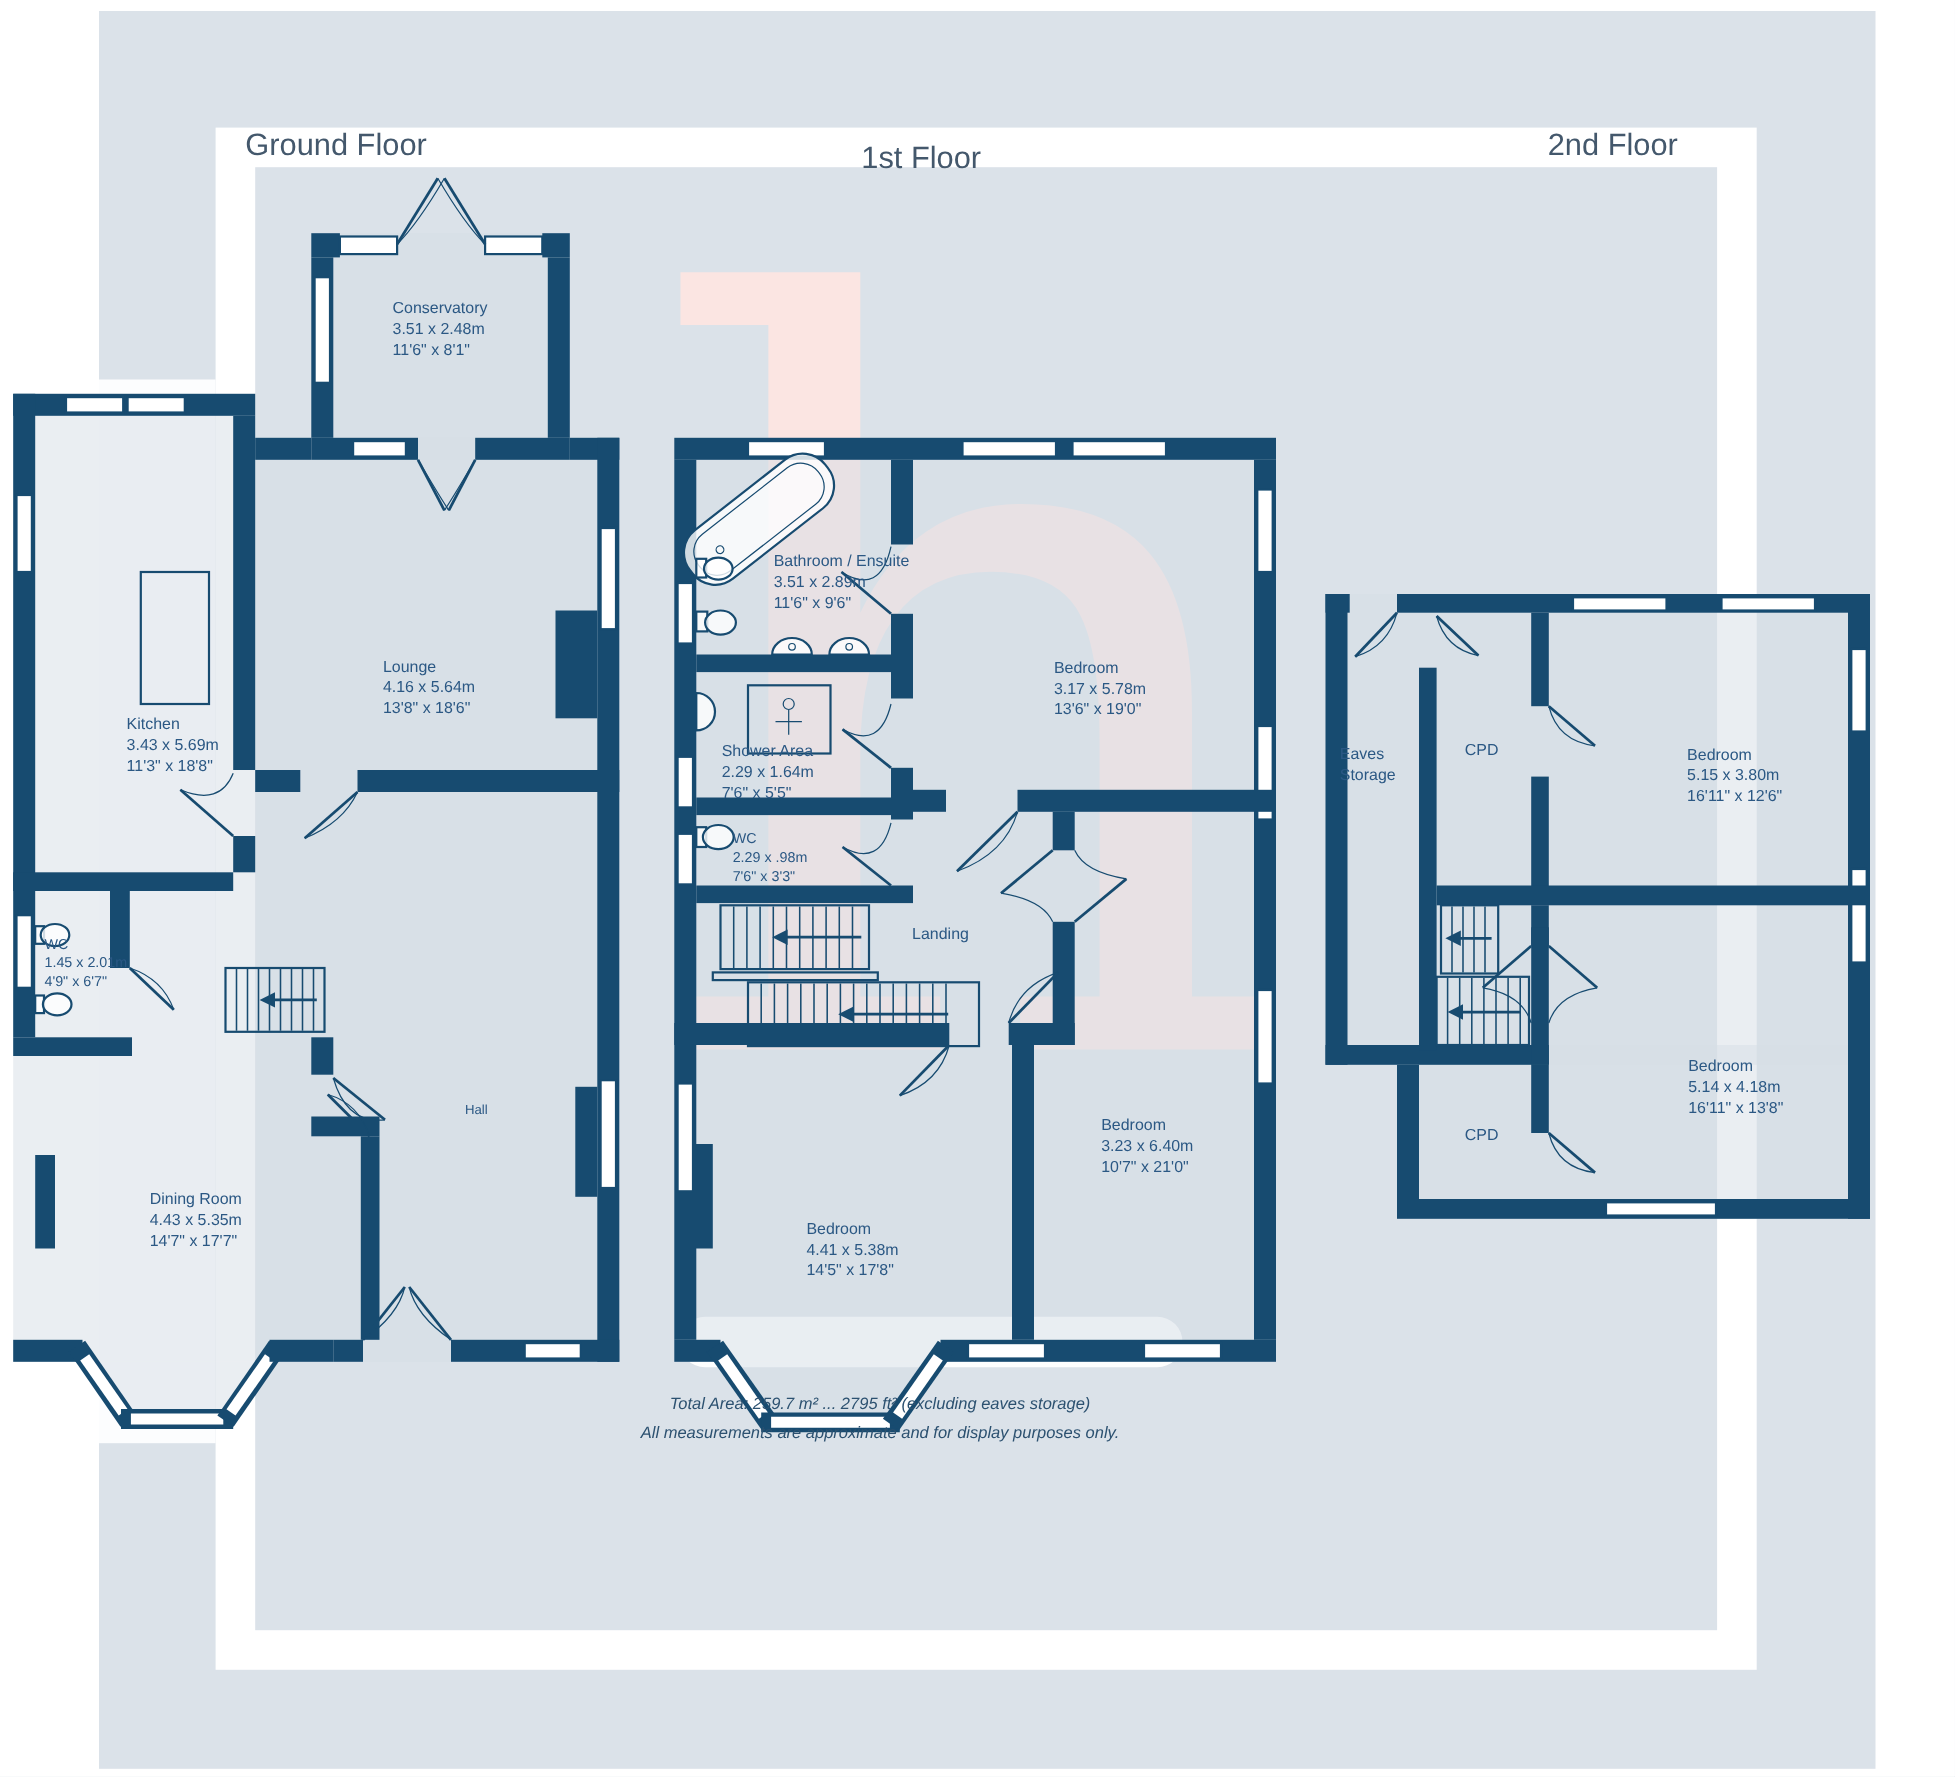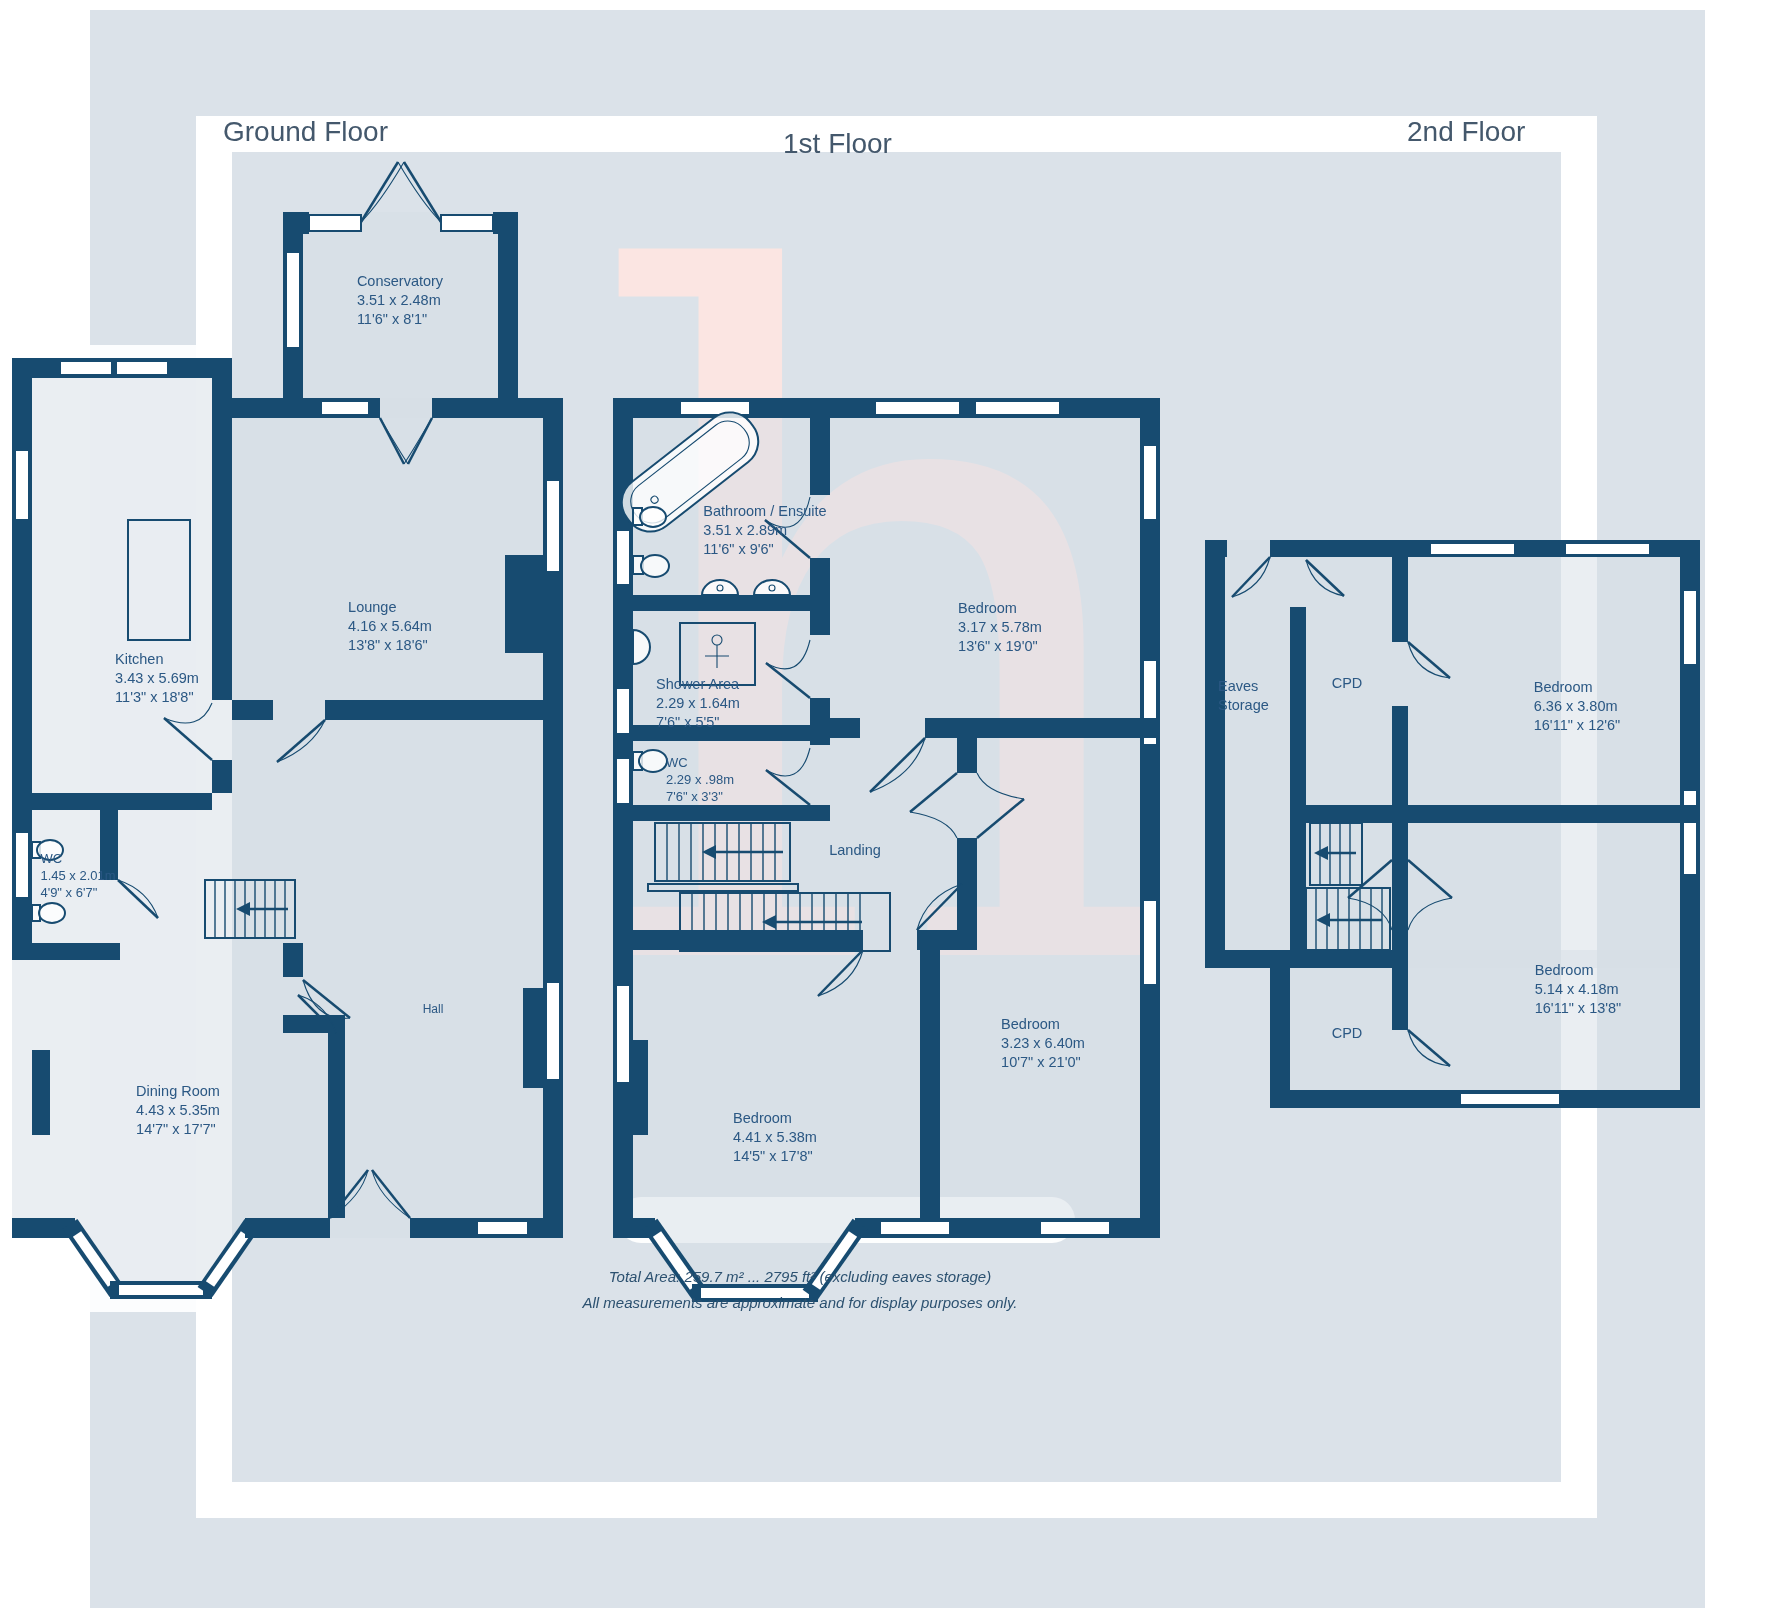--- a/index.html
+++ b/index.html
@@ -389,21 +389,21 @@
   </div>
 
   <div class="rl wrap" style="left:1257px;top:696px">
     <span>Eaves Storage</span>
   </div>
   <div class="rl" style="left:1347px;top:683px">
     <span>CPD</span>
   </div>
   <div class="rl" style="left:1577px;top:706px">
     <span>Bedroom</span>
-      <span>6.36 x 3.80m</span>
+      <span>5.15 x 3.80m</span>
       <span>16'11" x 12'6"</span>
   </div>
   <div class="rl" style="left:1347px;top:1033px">
     <span>CPD</span>
   </div>
   <div class="rl" style="left:1578px;top:989px">
     <span>Bedroom</span>
       <span>5.14 x 4.18m</span>
       <span>16'11" x 13'8"</span>
   </div>

